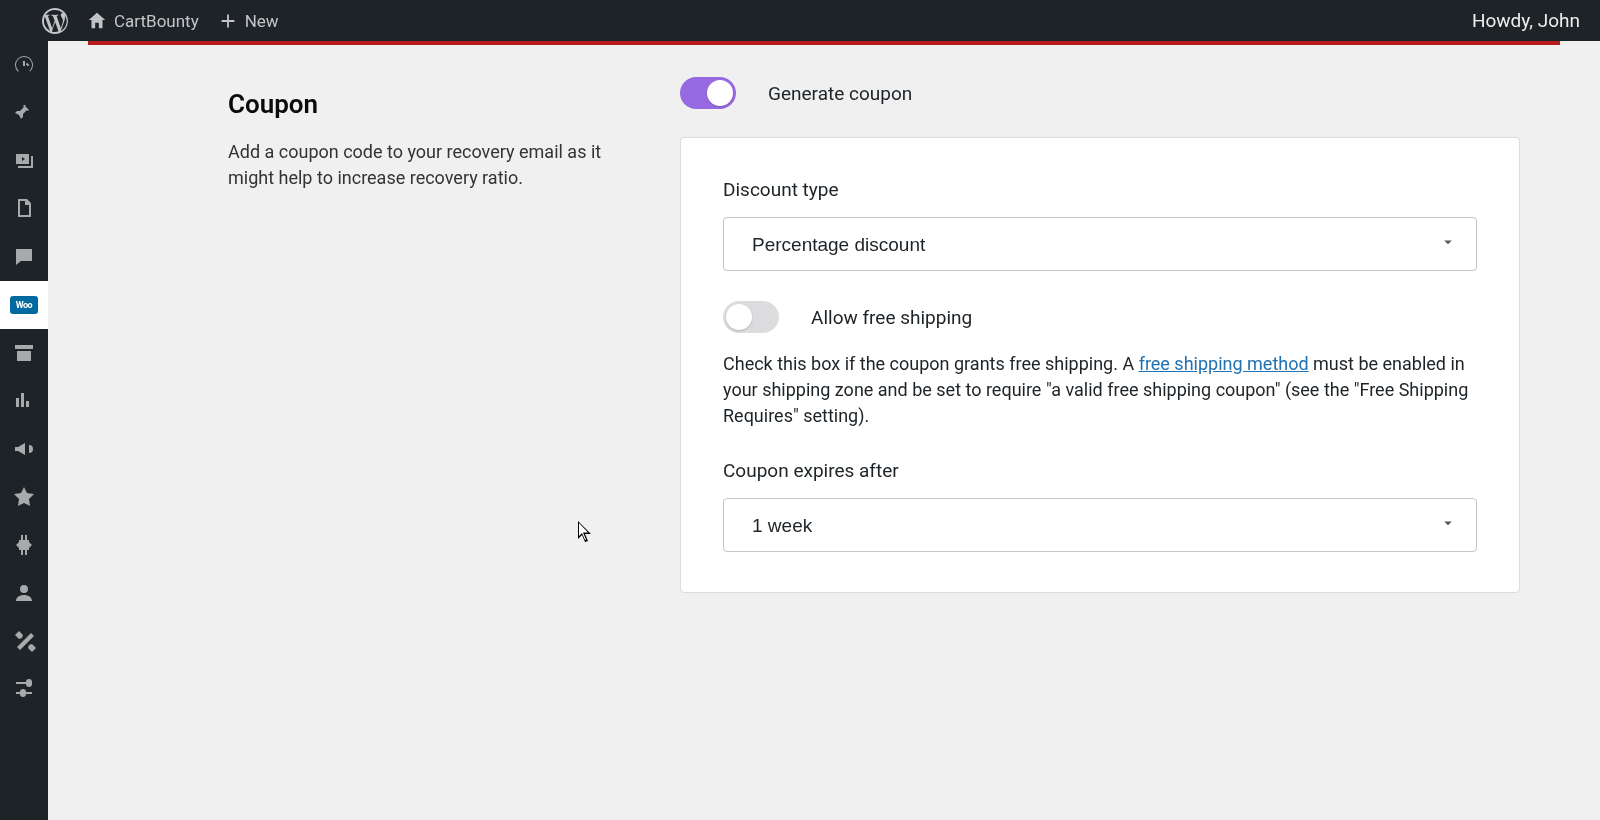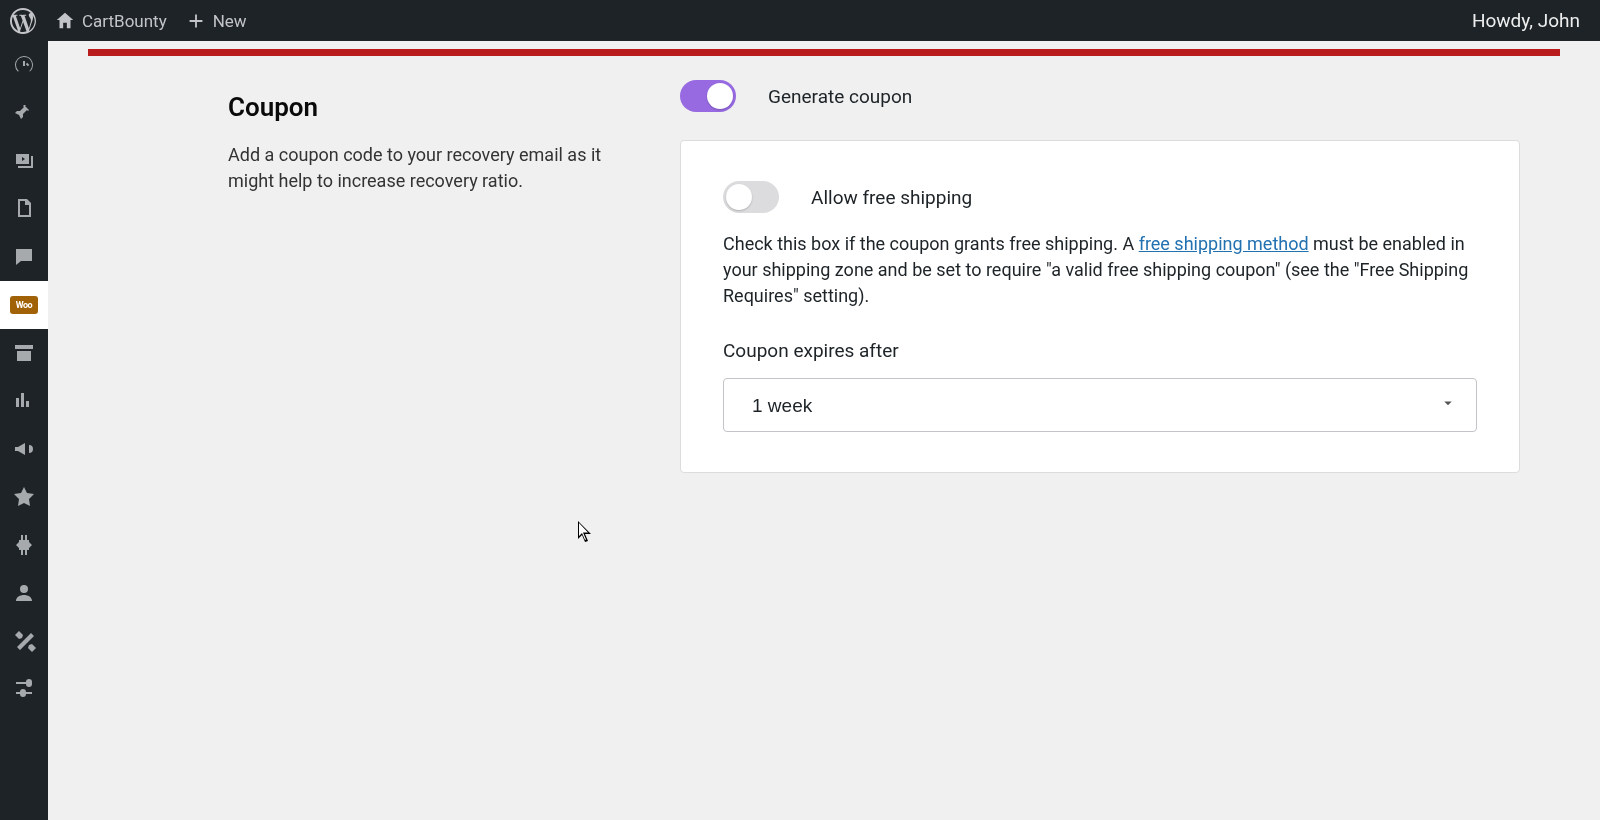--- a/index.html
+++ b/index.html
@@ -21,20 +21,21 @@
     display: flex;
     align-items: center;
     z-index: 1000;
     font-size: 17px;
   }
   .adminbar-left {
     display: flex;
     align-items: center;
     gap: 18px;
     padding-left: 10px;
+    margin-left: 32px;
   }
   .adminbar-right {
     margin-left: auto;
     padding-right: 20px;
     font-size: 19px;
     color: #eee;
   }
   .adminbar-item {
     display: flex;
     align-items: center;
@@ -68,21 +69,21 @@
   }
   .sidebar-item svg { width: 24px; height: 24px; fill: #a7aaad; }
   .sidebar-item.active {
     background: #fff;
   }
   .sidebar-item.woo.active {
     background: #fff;
   }
   .sidebar-item.woo .woo-badge {
     width: 28px; height: 18px;
-    background: #a16207;
+    background: #0369a1;
     border-radius: 3px;
     display: flex;
     align-items: center;
     justify-content: center;
   }
   .sidebar-item.woo .woo-badge span {
     color: #fff; font-size: 9px; font-weight: 700; letter-spacing: -0.5px;
   }
   .sidebar-item.woo.active::after {
     content: '';
@@ -98,23 +99,23 @@
   .main {
     position: absolute;
     top: 41px;
     left: 48px;
     right: 0;
     bottom: 0;
     overflow-y: auto;
     padding: 0 0 40px 0;
   }
   .content-wrap {
-    margin: 8px 40px;
-    padding-top: 24px;
-    border-top: 7px solid #b91c1c;
+    margin: 0 40px;
+    padding-top: 32px;
+    border-top: 4px solid #b91c1c;
   }
   .two-col {
     display: flex;
     gap: 32px;
     align-items: flex-start;
     margin-left: 140px;
     margin-right: 40px;
   }
   .left-col {
     width: 420px;
@@ -412,20 +413,33 @@
           <div class="toggle on">
             <div class="knob"></div>
           </div>
           <span class="toggle-label">Generate coupon</span>
         </div>
 
         <div class="card">
 
           <div class="card-body">
 
+            <div class="field">
+              <label class="field-label">Discount type</label>
+              <div class="select-wrap">
+                <select class="select-control">
+                  <option>Percentage discount</option>
+                </select>
+                <span class="chev">
+                  <svg viewBox="0 0 24 24">
+                      <path d="M7 10l5 5 5-5z"></path>
+                    </svg>
+                </span>
+              </div>
+            </div>
 
 
             <div class="field">
               <div class="toggle-row" style="margin-bottom:18px;">
                 <div class="toggle off">
                   <div class="knob"></div>
                 </div>
                 <span class="toggle-label">Allow free shipping</span>
               </div>
               <p class="helper-text">

